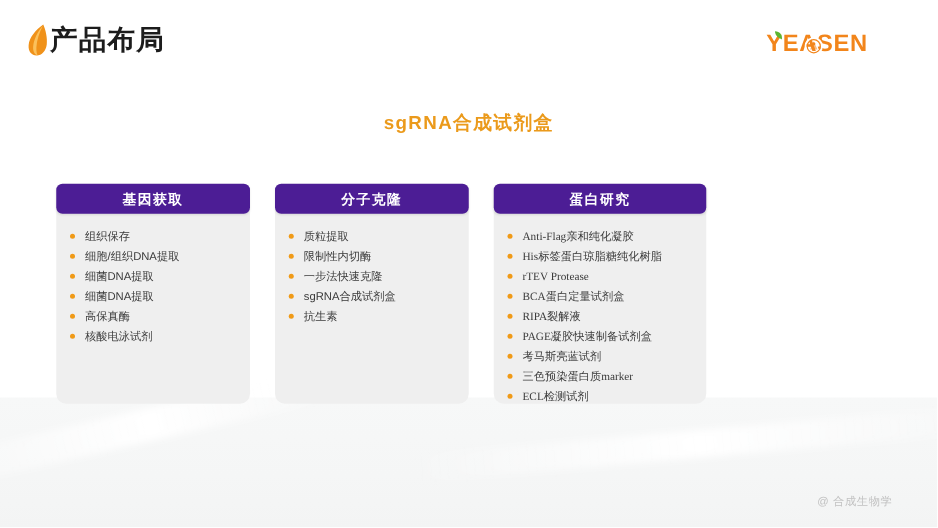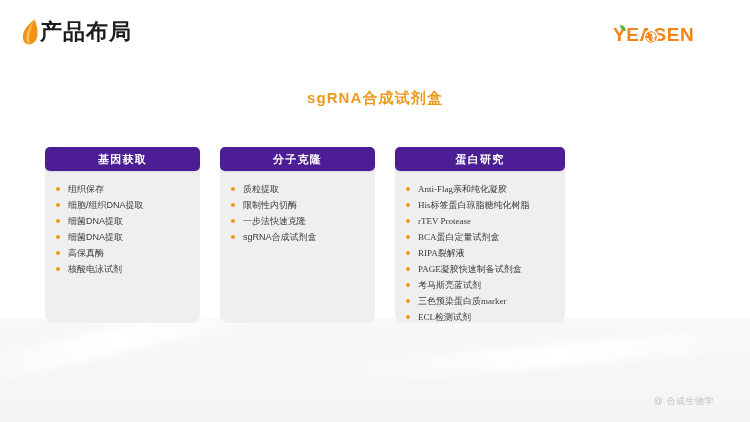--- a/index.html
+++ b/index.html
@@ -271,20 +271,24 @@
           <span>限制性内切酶</span>
         </div>
         <div class="card-item">
           <span class="bullet"></span>
           <span>一步法快速克隆</span>
         </div>
         <div class="card-item">
           <span class="bullet"></span>
           <span>sgRNA合成试剂盒</span>
         </div>
+        <div class="card-item">
+          <span class="bullet"></span>
+          <span>抗生素</span>
+        </div>
       </div>
     </div>
 
     <div class="card wide">
       <div class="card-body"></div>
       <div class="card-header">
         <span class="card-header-label">蛋白研究</span>
       </div>
       <div class="card-list">
         <div class="card-item">

